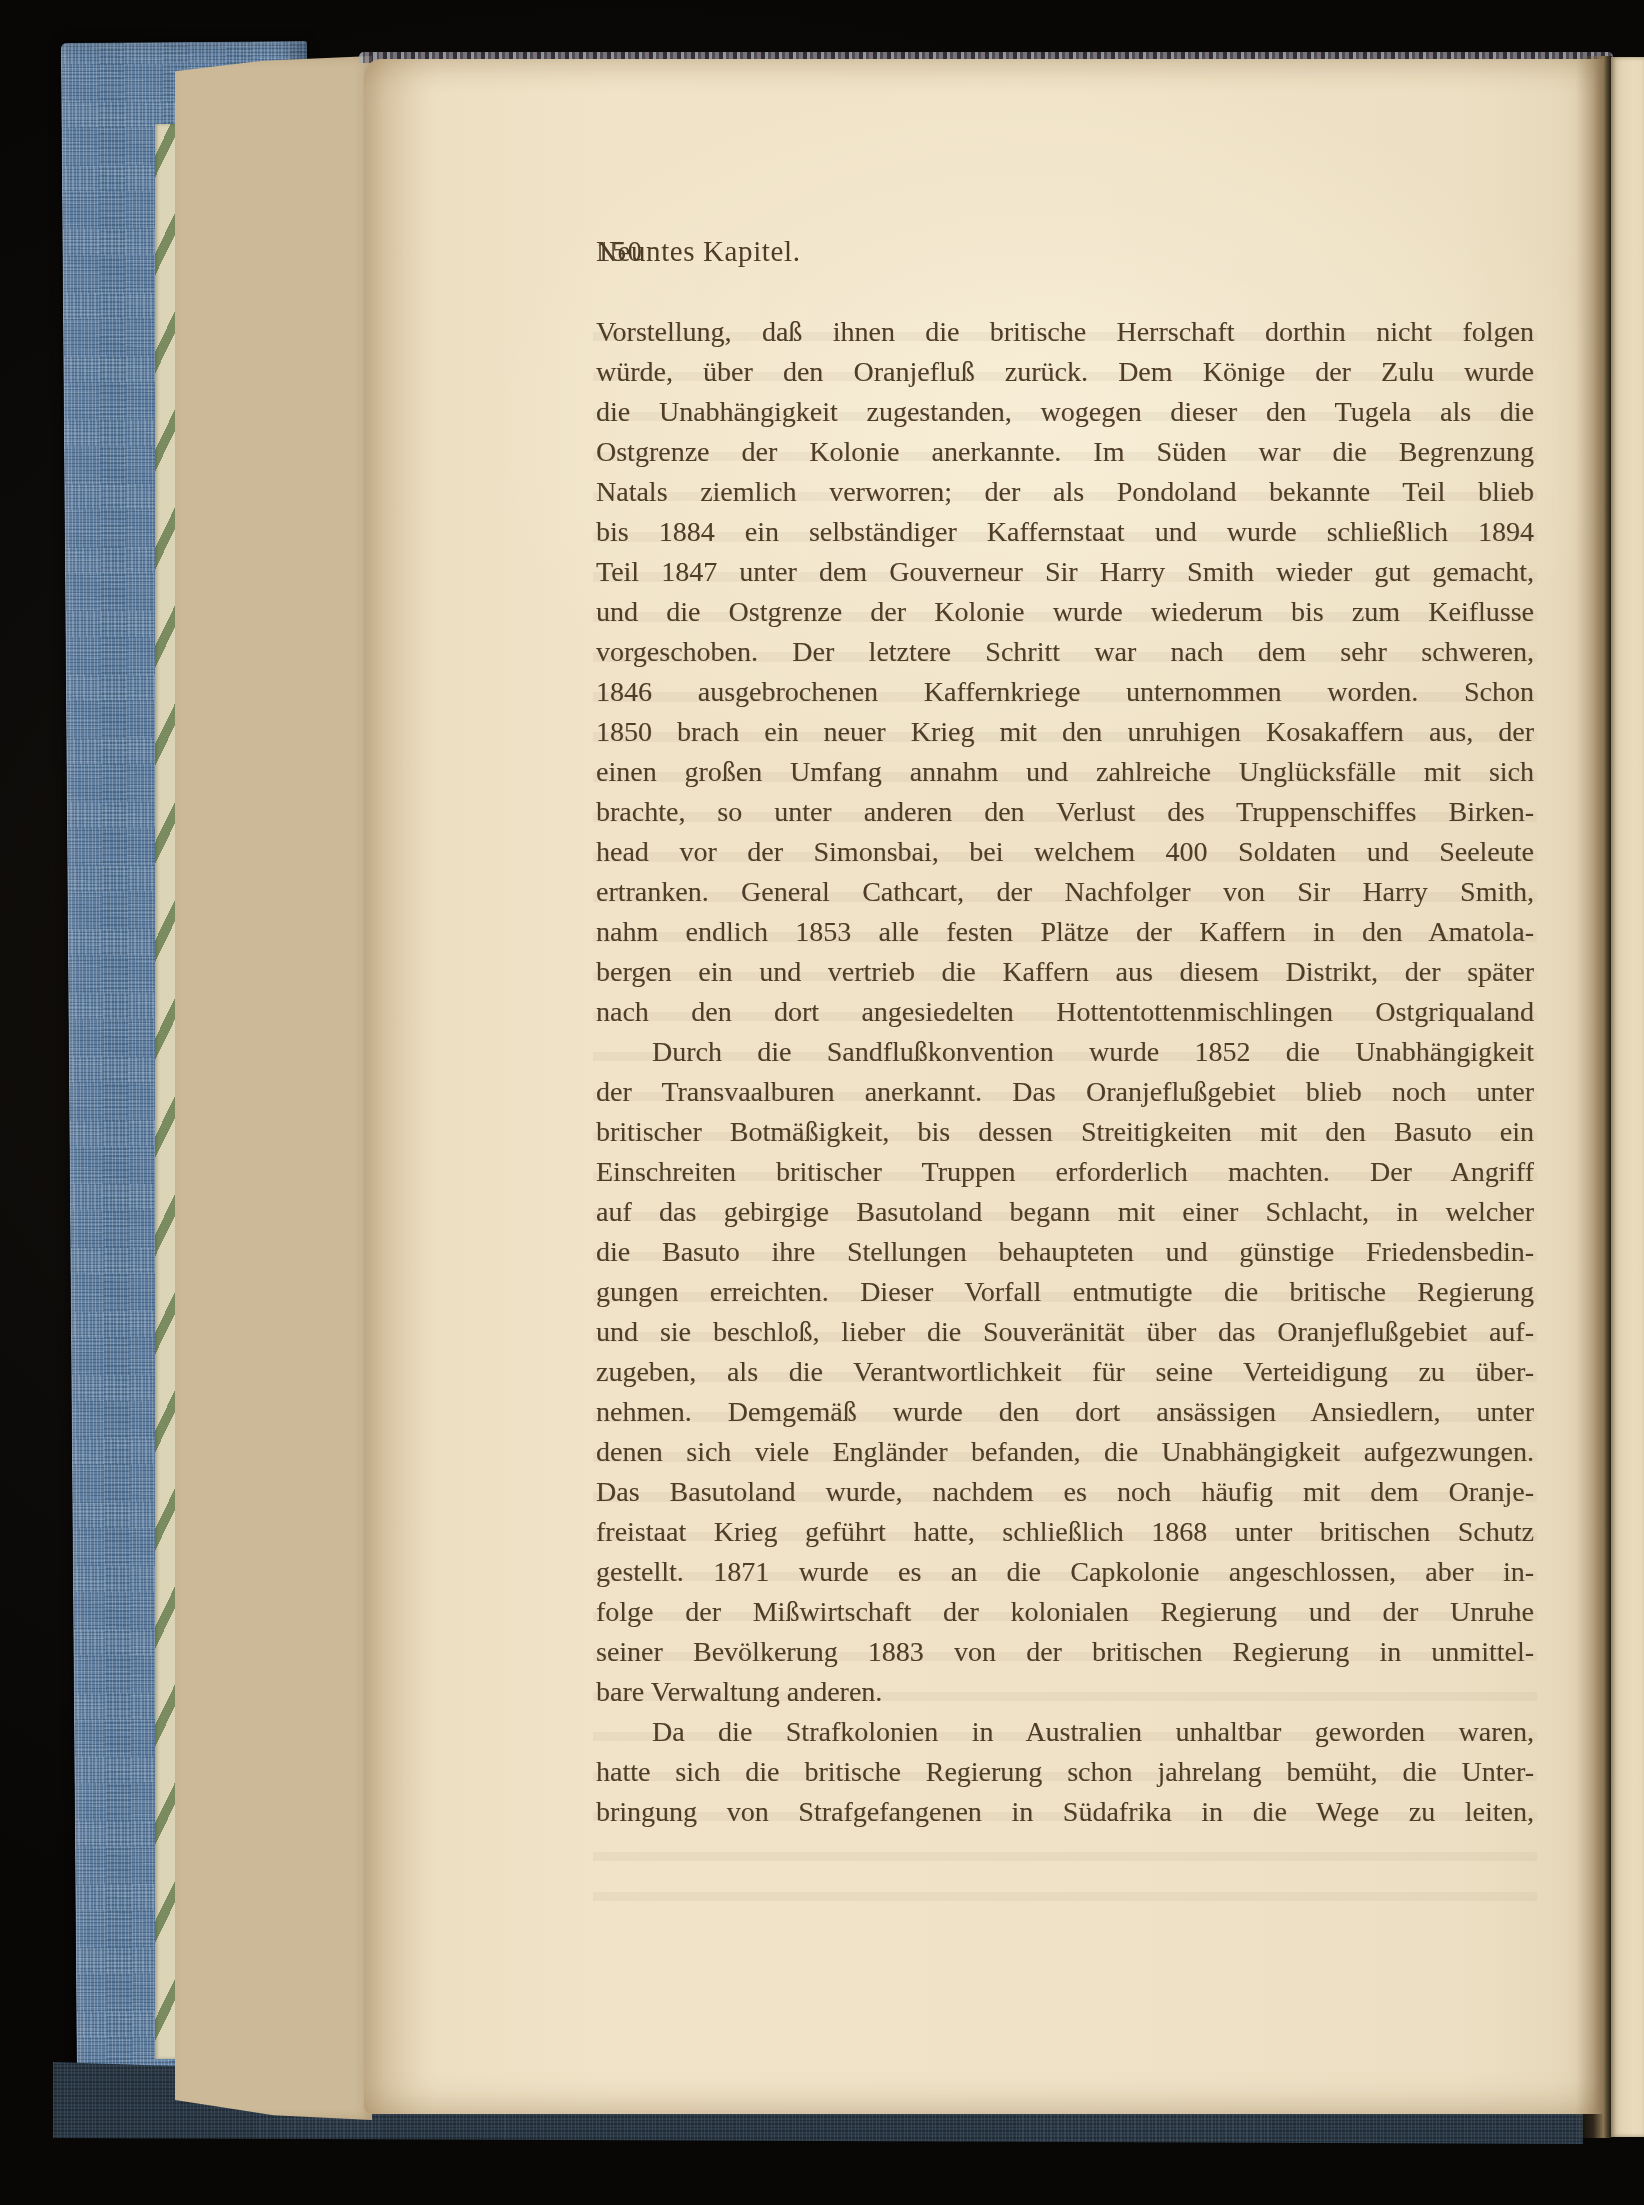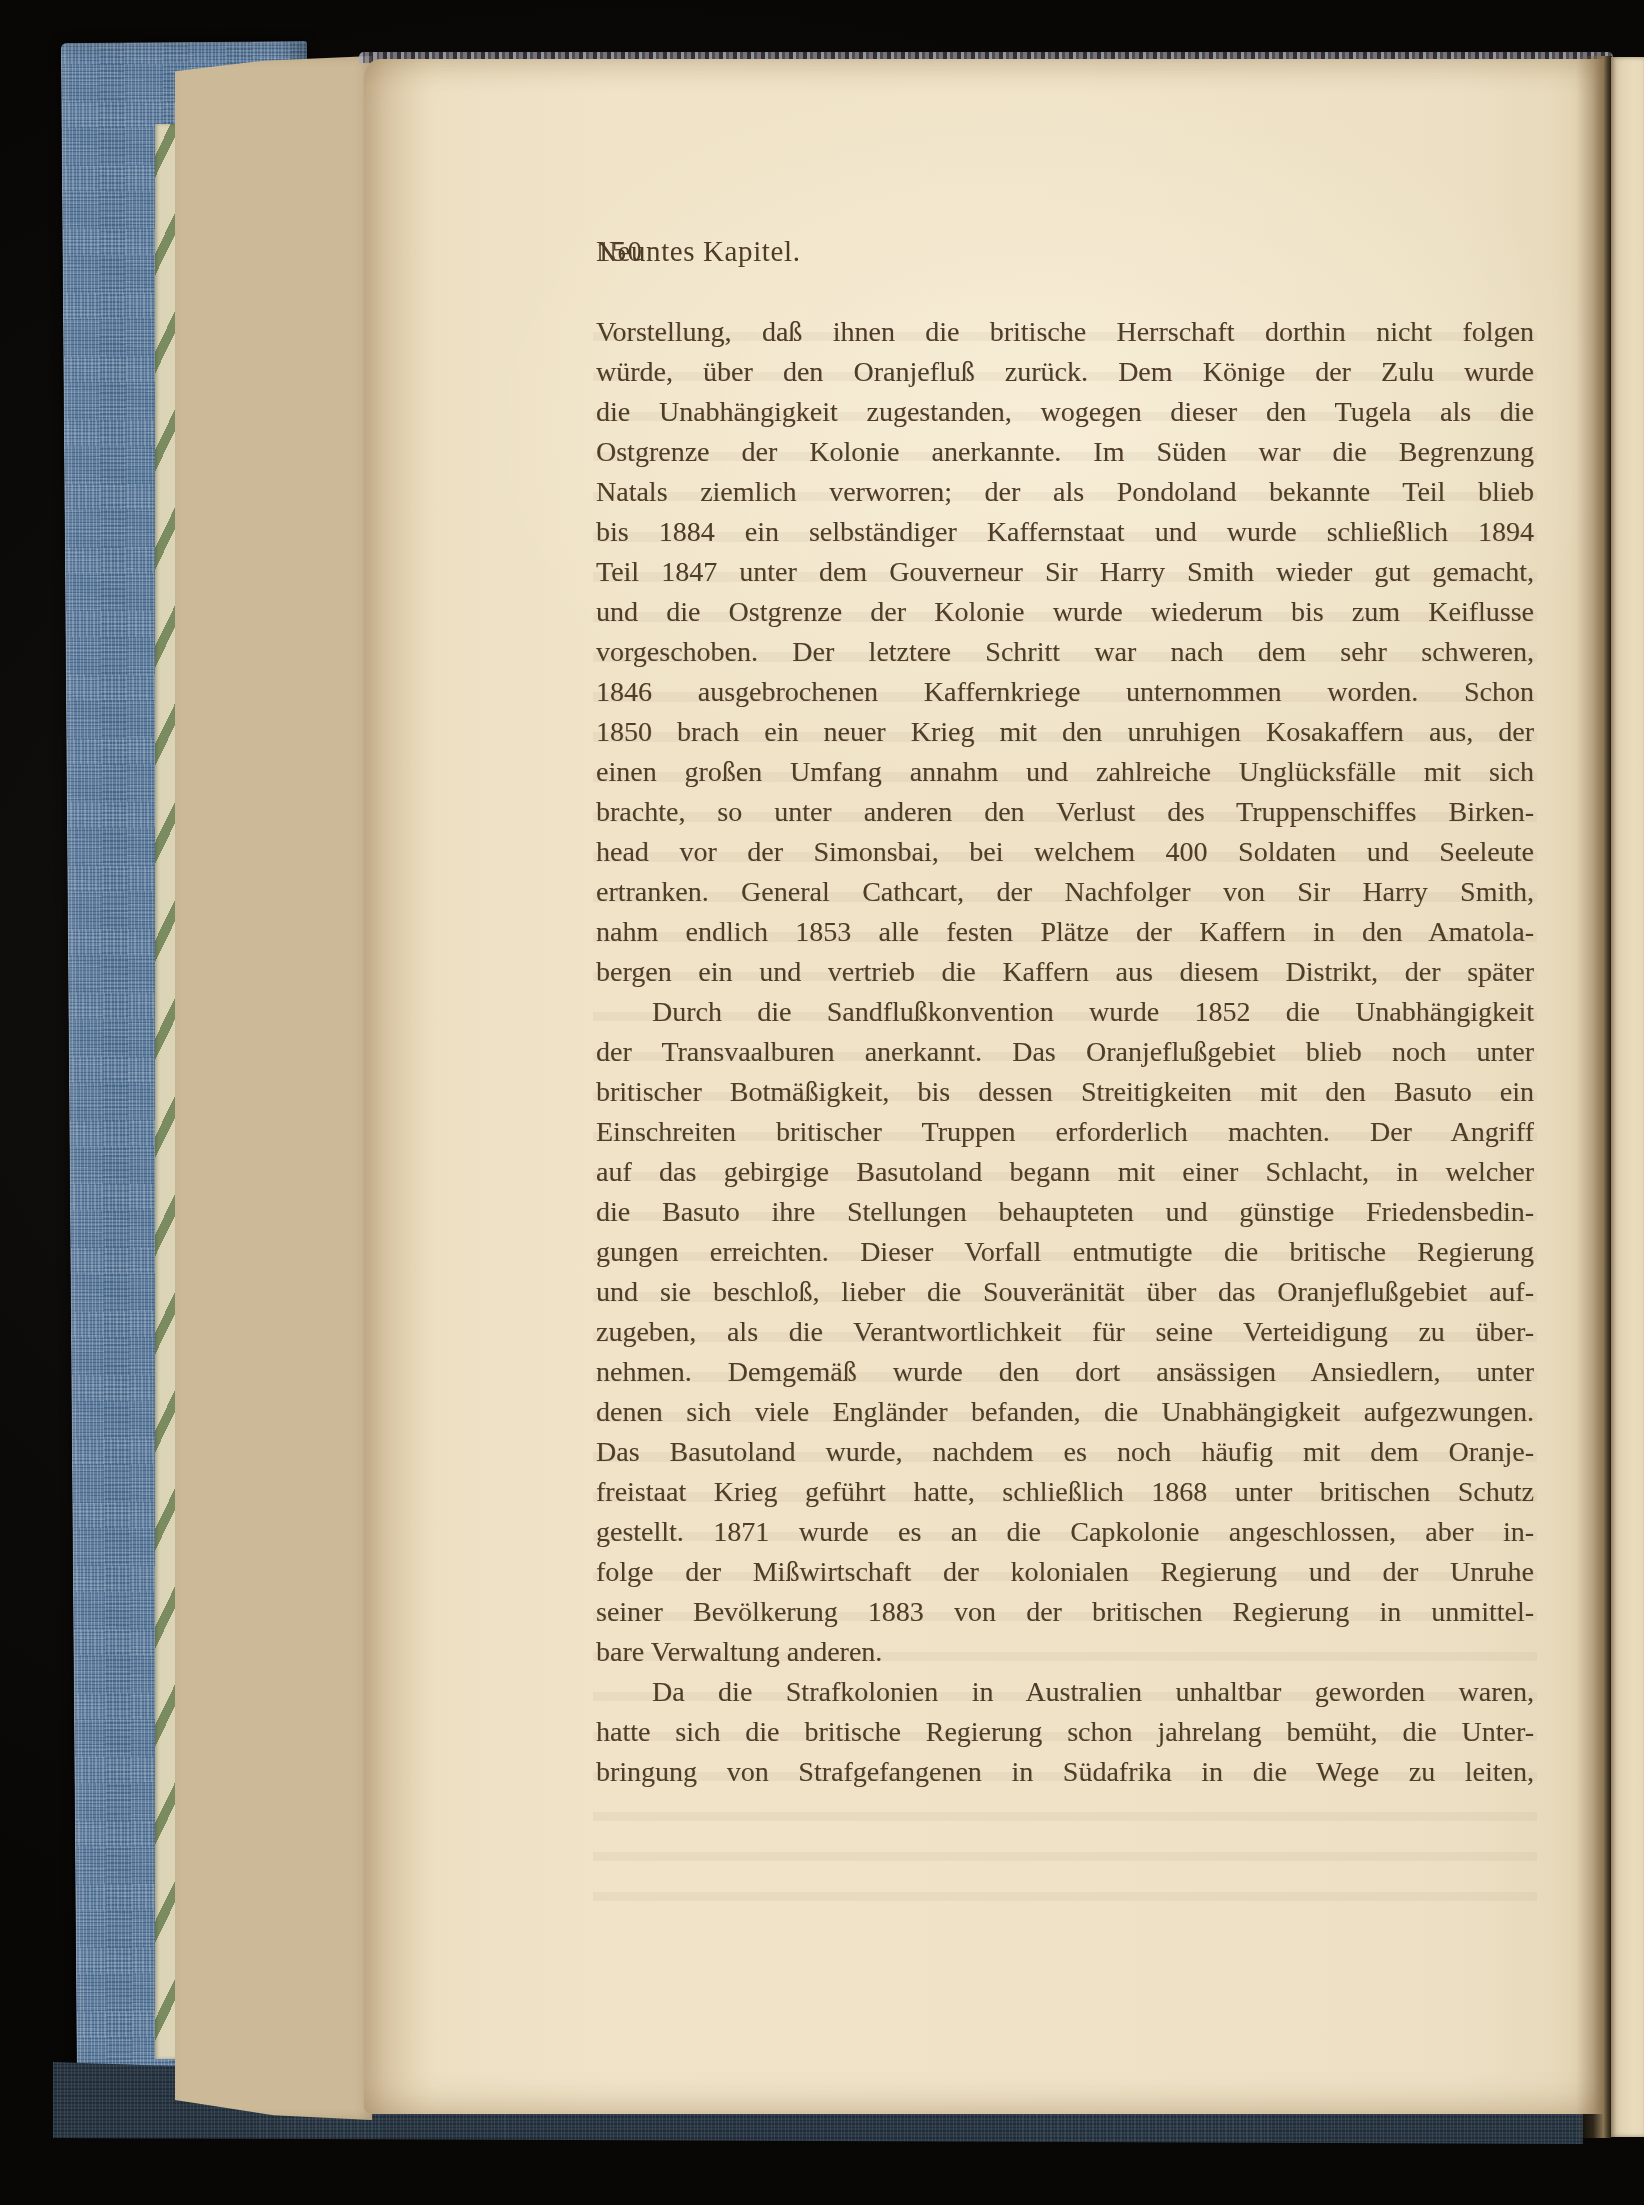--- a/index.html
+++ b/index.html
@@ -108,20 +108,21 @@
         <div class="ln">und die Ostgrenze der Kolonie wurde wiederum bis zum Keiflusse</div>
         <div class="ln">vorgeschoben.  Der letztere Schritt war nach dem sehr schweren,</div>
         <div class="ln">1846 ausgebrochenen Kaffernkriege unternommen worden.  Schon</div>
         <div class="ln">1850 brach ein neuer Krieg mit den unruhigen Kosakaffern aus, der</div>
         <div class="ln">einen großen Umfang annahm und zahlreiche Unglücksfälle mit sich</div>
         <div class="ln">brachte, so unter anderen den Verlust des Truppenschiffes Birken-</div>
         <div class="ln">head vor der Simonsbai, bei welchem 400 Soldaten und Seeleute</div>
         <div class="ln">ertranken.  General Cathcart, der Nachfolger von Sir Harry Smith,</div>
         <div class="ln">nahm endlich 1853 alle festen Plätze der Kaffern in den Amatola-</div>
         <div class="ln">bergen ein und vertrieb die Kaffern aus diesem Distrikt, der später</div>
+        <div class="ln">nach den dort angesiedelten Hottentottenmischlingen Ostgriqualand</div>
         <div class="ln pstart">Durch die Sandflußkonvention wurde 1852 die Unabhängigkeit</div>
         <div class="ln">der Transvaalburen anerkannt.  Das Oranjeflußgebiet blieb noch unter</div>
         <div class="ln">britischer Botmäßigkeit, bis dessen Streitigkeiten mit den Basuto ein</div>
         <div class="ln">Einschreiten britischer Truppen erforderlich machten.  Der Angriff</div>
         <div class="ln">auf das gebirgige Basutoland begann mit einer Schlacht, in welcher</div>
         <div class="ln">die Basuto ihre Stellungen behaupteten und günstige Friedensbedin-</div>
         <div class="ln">gungen erreichten.  Dieser Vorfall entmutigte die britische Regierung</div>
         <div class="ln">und sie beschloß, lieber die Souveränität über das Oranjeflußgebiet auf-</div>
         <div class="ln">zugeben, als die Verantwortlichkeit für seine Verteidigung zu über-</div>
         <div class="ln">nehmen.  Demgemäß wurde den dort ansässigen Ansiedlern, unter</div>

